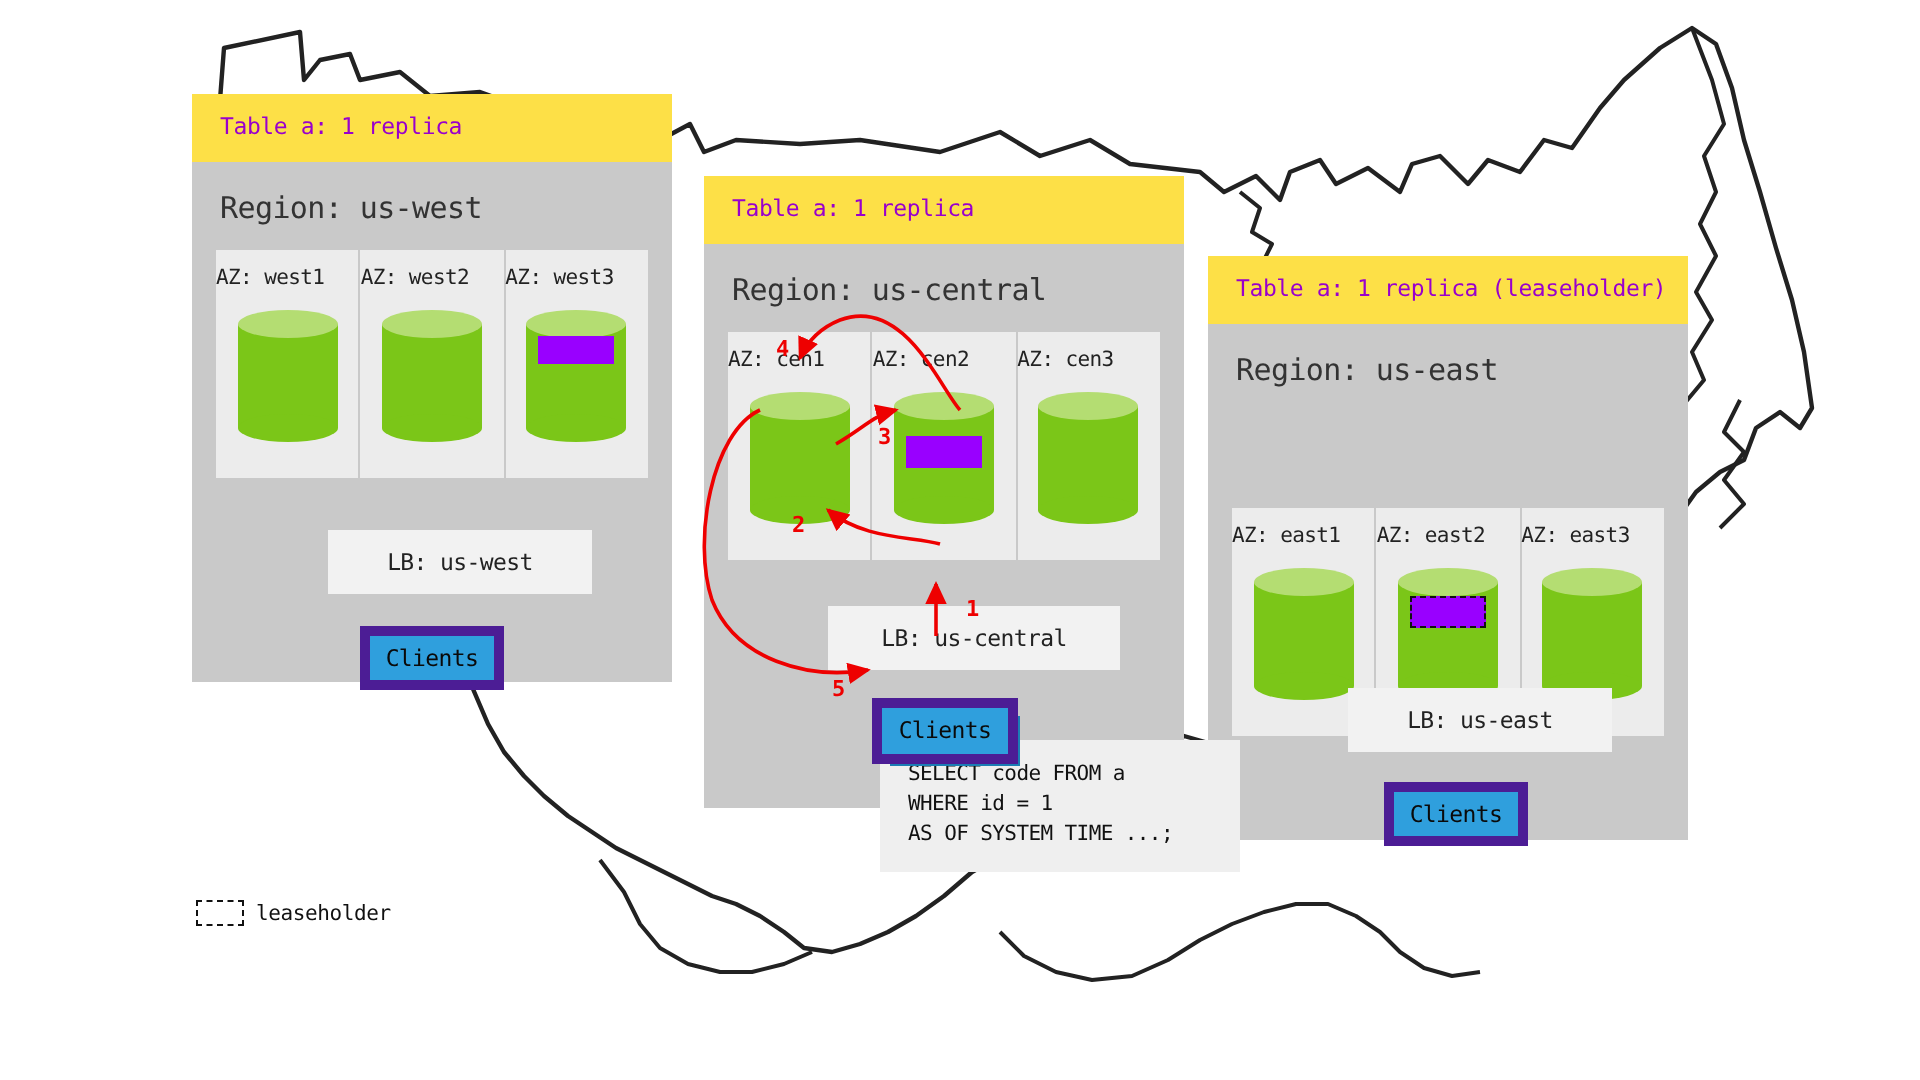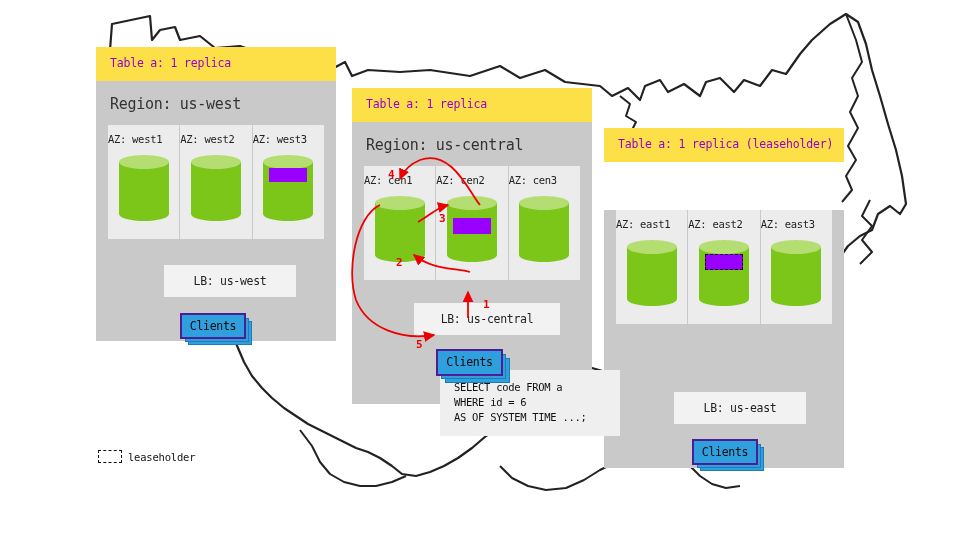--- a/index.html
+++ b/index.html
@@ -57,21 +57,21 @@
     position:absolute;background:#f2f2f2;
     font-size:11.5px;color:#222;text-align:center;
     padding:9px 14px;white-space:nowrap;letter-spacing:-0.3px;
     z-index:7;
   }
 
   
   .clients{position:absolute;z-index:7;}
   .clients .sh{position:absolute;background:#2f9fdd;border:1px solid #1b7db4;}
   .clients .front{
-    position:absolute;left:0;top:0;background:#2f9fdd;border:2px solid #4c1d95;
+    position:absolute;left:0;top:0;background:#2f9fdd;border:5px solid #4c1d95;
     display:flex;align-items:center;justify-content:center;
     font-size:11.5px;color:#0a0a0a;letter-spacing:-0.3px;
   }
 
   
   .sql{
     position:absolute;background:#efefef;
     font-size:10.5px;color:#111;line-height:15px;
     padding:10px 14px 11px 14px;white-space:pre;letter-spacing:-0.3px;
     z-index:6;
@@ -197,27 +197,28 @@
         </div>
       </div>
       <div class="lb" style="left:62px;top:181px;width:118px;">LB: us-central</div>
       <div class="clients" style="left:84px;top:227px;width:76px;height:34px;">
         <div class="sh" style="left:9px;top:9px;width:63px;height:23px;"></div>
         <div class="sh" style="left:5px;top:5px;width:63px;height:23px;"></div>
         <div class="front" style="width:63px;height:23px;">Clients</div>
       </div>
     </div>
     <div class="sql" style="left:88px;top:282px;width:152px;">SELECT code FROM a
-WHERE id = 6
+WHERE id = 1
 AS OF SYSTEM TIME ...;</div>
   </div>
 
   <div class="region" style="left:604px;top:128px;width:240px;">
     <div class="hdr">Table a: 1 replica (leaseholder)</div>
     <div class="body" style="height:258px;position:relative;">
+      <div class="rtitle">Region: us-east</div>
       <div class="azrow" style="height:114px;margin-top:48px;">
         <div class="az">
           <div class="azlabel">AZ: east1</div>
           <div class="cyl" style="width:50px;height:66px;">
             <div class="side" style="top:7px;bottom:7px;"></div>
             <div class="top" style="height:14px;"></div>
             <div class="btm" style="height:14px;"></div>
           </div>
         </div>
         <div class="az">

